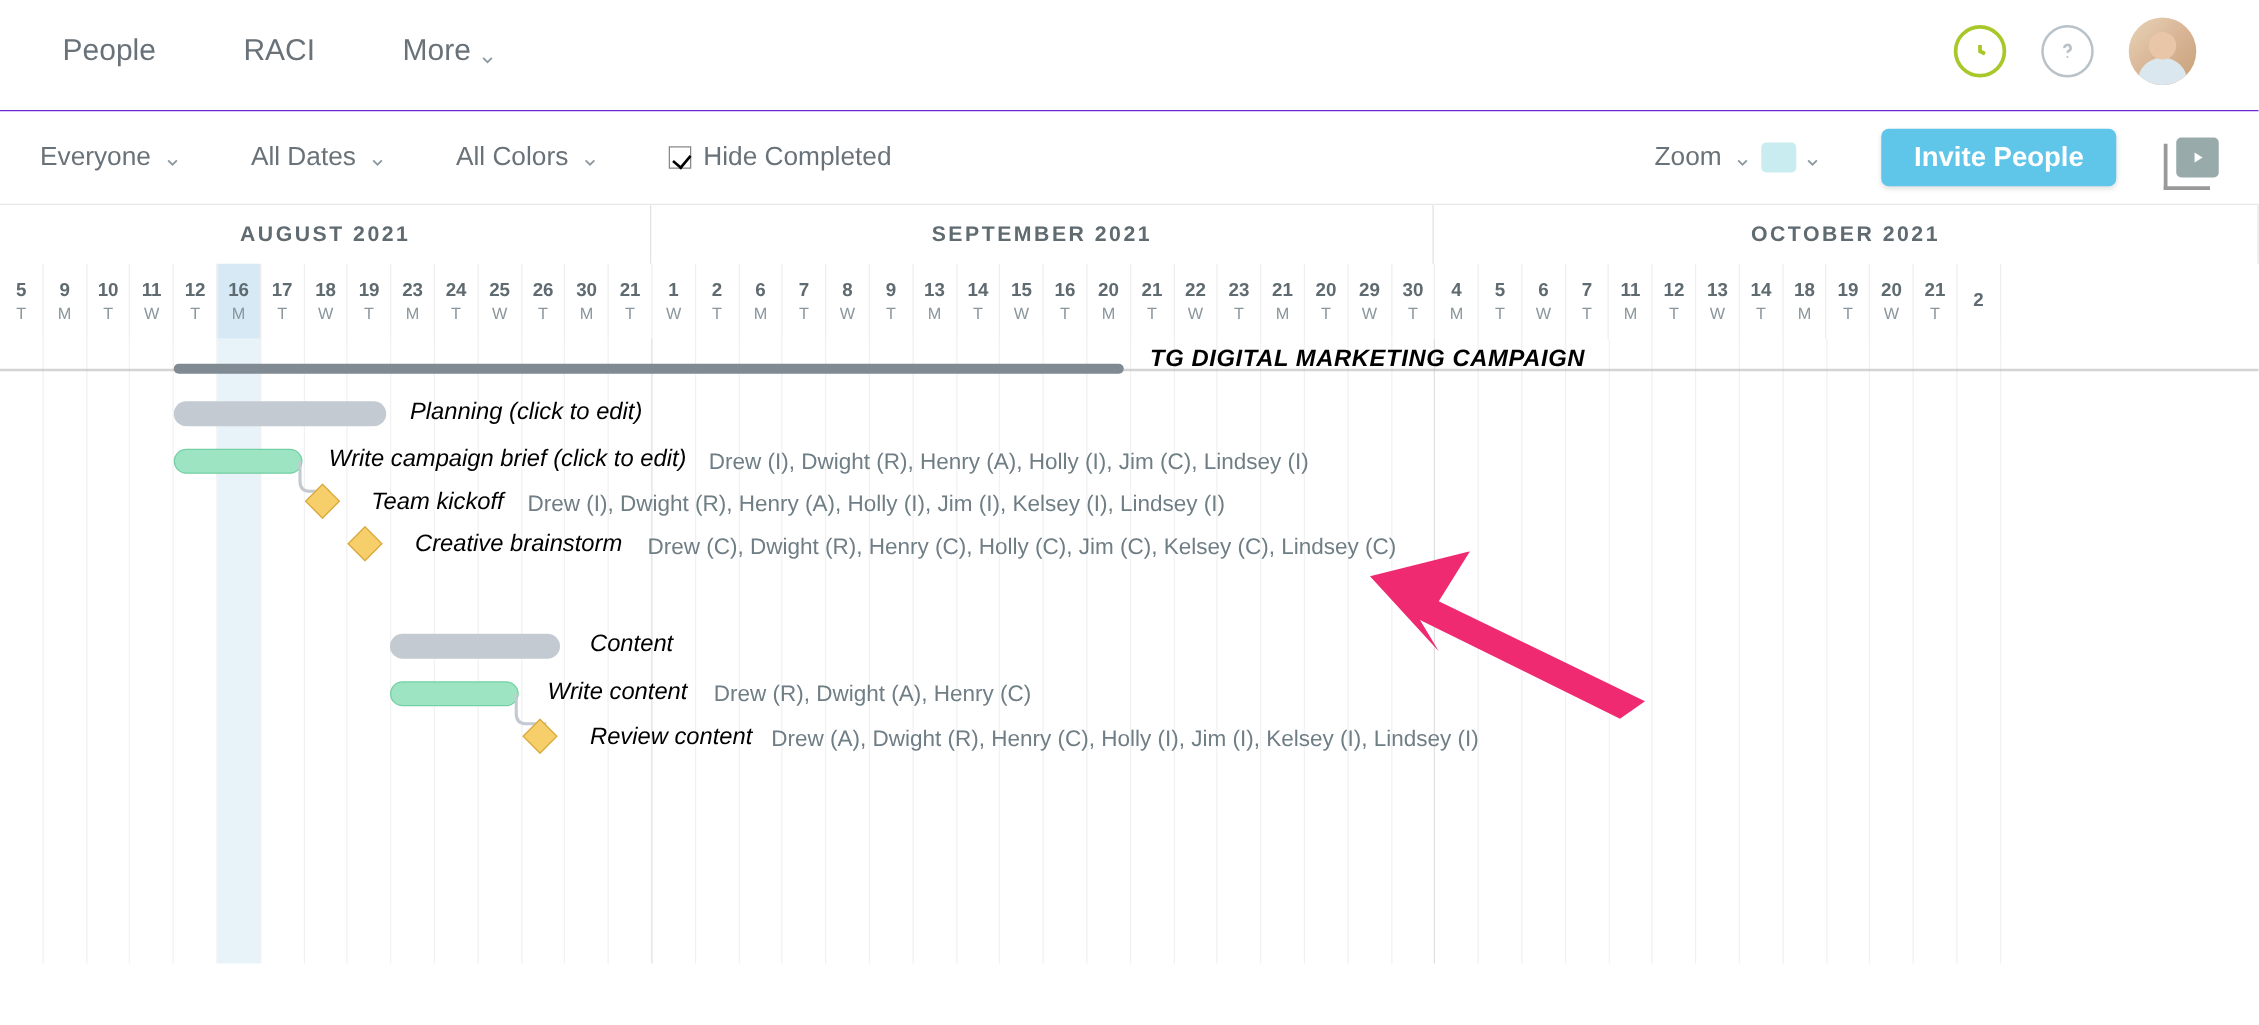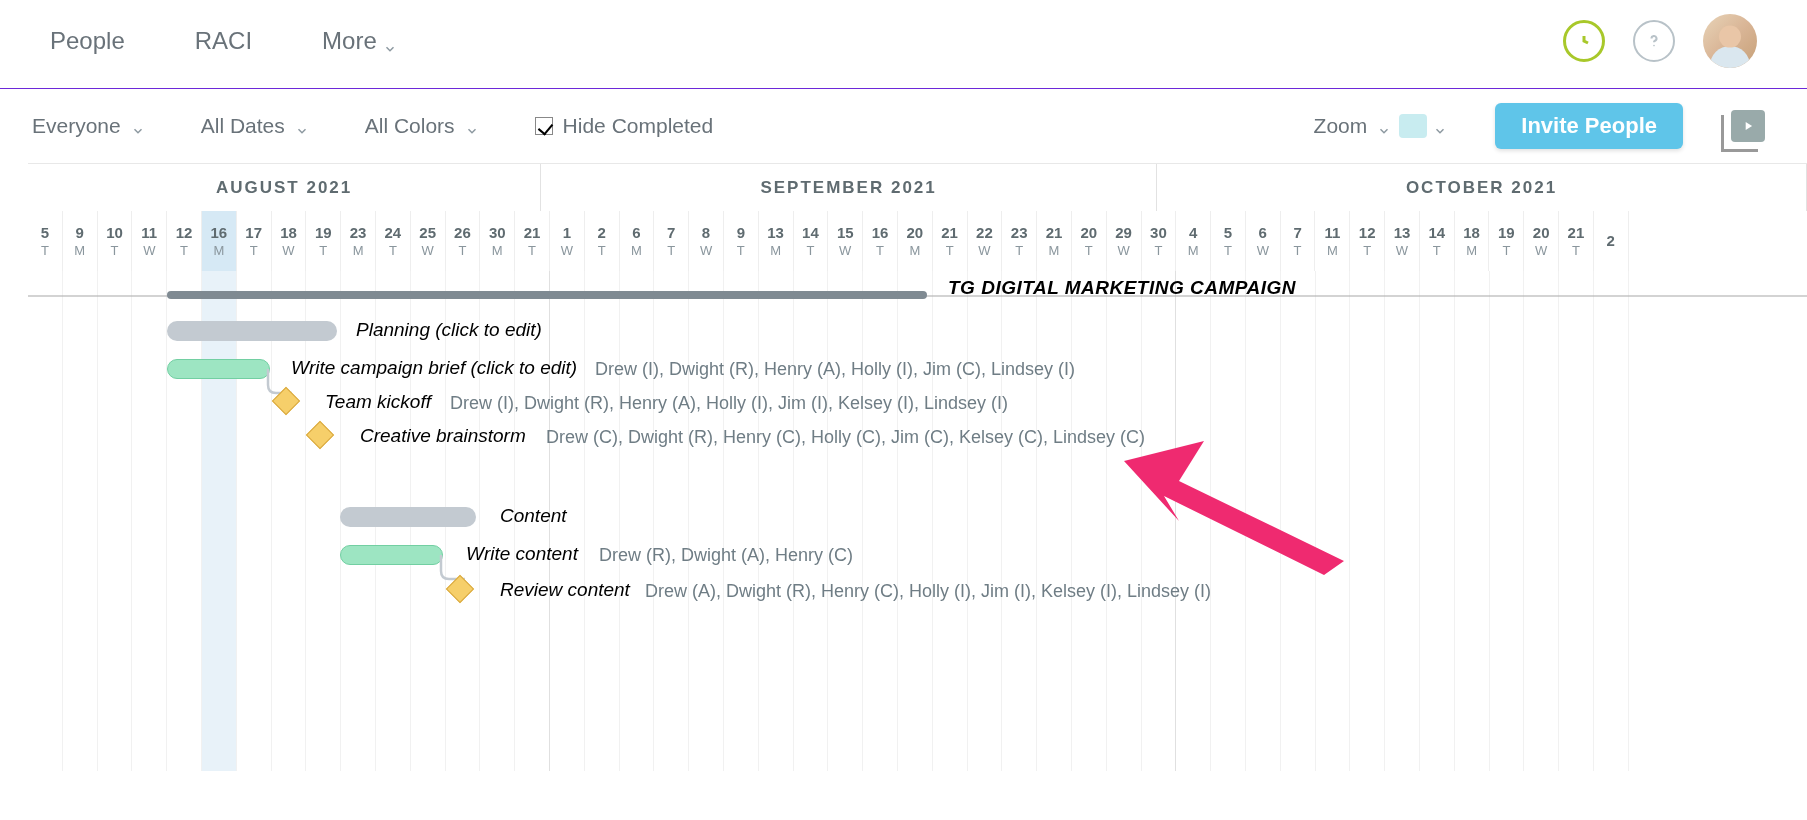--- a/index.html
+++ b/index.html
@@ -48,21 +48,21 @@
   }
   .avatar::before {
     content: ""; position: absolute; left: 50%; top: 100%;
     width: 40px; height: 40px; border-radius: 50%;
     background: #dae7ef; transform: translate(-50%, -55%);
   }
 
   
   .filterbar {
     display: flex; align-items: center;
-    padding: 14px 42px 14px 32px; gap: 56px;
+    padding: 14px 32px 14px 32px; gap: 56px;
     position: relative;
   }
   .filter-item {
     font-size: 21px; color: #697279; cursor: pointer;
     display: inline-flex; align-items: center; gap: 10px;
   }
   .chev-down { width: 14px; height: 14px; display:inline-block; }
   .chev-down svg { width: 14px; height: 14px; stroke: #8d99a1; stroke-width: 2.5; fill: none; }
   .hide-group { display:inline-flex; align-items:center; gap:10px; font-size:21px; color:#697279; }
   .chk { width:18px; height:18px; border:1px solid #888; display:inline-flex; align-items:center; justify-content:center; position:relative; }
@@ -76,21 +76,21 @@
   }
   .details-toggle {
     width:34px; height:32px; background:#9aa; border-radius:4px; position:relative;
     display:inline-flex; align-items:center; justify-content:center;
   }
   .details-toggle svg { fill:#fff; width:14px; height:14px; }
   .details-wrap { display:inline-flex; align-items:center; margin-left:20px; position:relative;}
   .details-wrap::before { content:""; position:absolute; left:-10px; bottom:-10px; width:34px; height:34px; border-left:3px solid #999; border-bottom:3px solid #999;}
 
   
-  .timeline-wrap { position:relative;margin-left:28px; }
+  .timeline-wrap { position:relative; }
   .month-row {
     display:flex; position:relative; height:48px;
     border-top:1px solid #e8e8e8;
   }
   .month-cell {
     display:flex; align-items:center; justify-content:center;
     font-size:17px; letter-spacing:2px; color:#5f6b70; font-weight:600;
     border-right:1px solid #e2e2e2;
   }
   .day-row { display:flex; height:60px; position:relative; }

